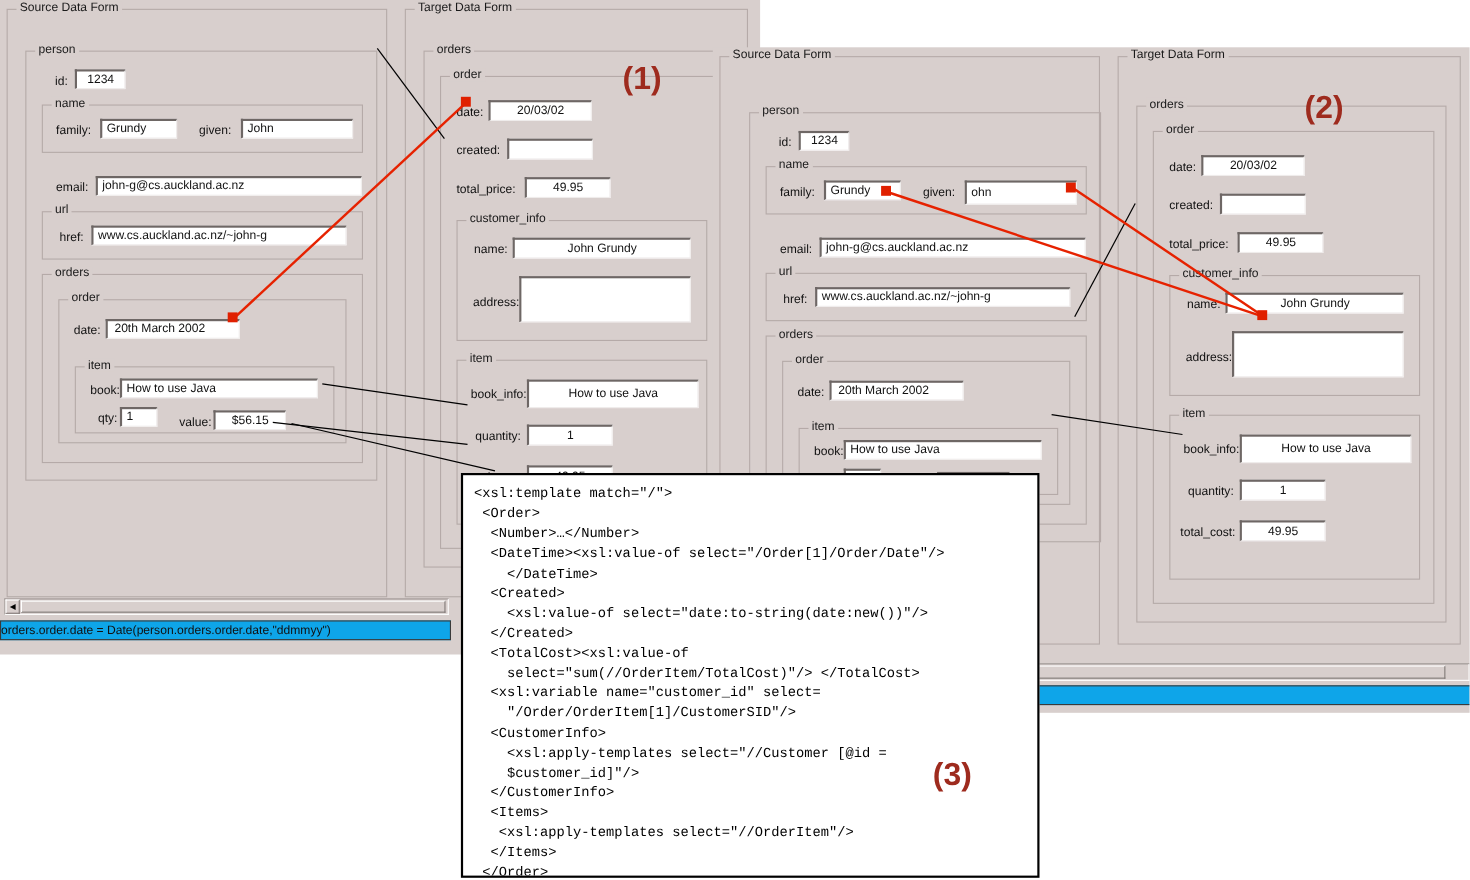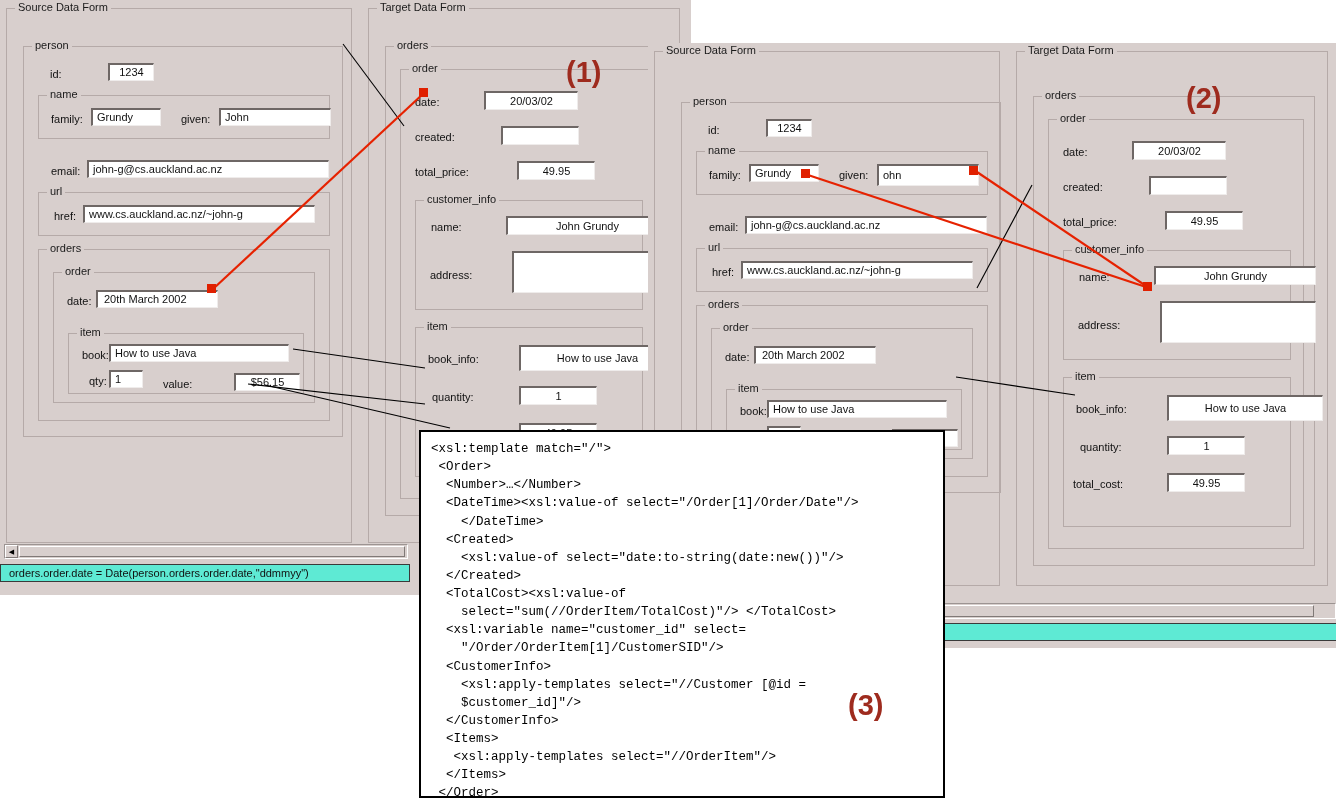--- a/index.html
+++ b/index.html
@@ -19,33 +19,33 @@
   }
   .lbl{position:absolute;font-size:11px;color:#111;line-height:12px;white-space:nowrap;}
   .fld{
      position:absolute;background:#ffffff;box-sizing:border-box;
      border-top:2px solid #6e6765;border-left:2px solid #6e6765;
      border-right:1px solid #efeceb;border-bottom:1px solid #efeceb;
      font-size:11px;color:#111;line-height:1;
      display:flex;align-items:center;overflow:hidden;
   }
   .fld.l{padding-left:4px;justify-content:flex-start;}
-  .fld.c{justify-content:center;margin-left:40px;}
+  .fld.c{justify-content:center;}
   .caret{position:absolute;width:9px;height:9px;background:#e02000;}
   
   .hsb{position:absolute;background:#d8cfcd;border-top:1px solid #9c9492;
        border-left:1px solid #9c9492;border-right:1px solid #fff;border-bottom:1px solid #fff;
        box-sizing:border-box;}
   .hsb .thumb{position:absolute;top:1px;bottom:1px;background:#d8cfcd;
        border:1px solid #fff;border-right-color:#807977;border-bottom-color:#807977;box-sizing:border-box;}
   .hsb .arrow{position:absolute;top:0;bottom:0;width:13px;background:#d8cfcd;
        border:1px solid #fff;border-right-color:#807977;border-bottom-color:#807977;box-sizing:border-box;
        display:flex;align-items:center;justify-content:center;font-size:7px;color:#000;}
-  .statusbar{position:absolute;background:#5eead4;border:1px solid #3a3a3a;box-sizing:border-box;
-       font-size:11px;color:#111;display:flex;align-items:center;padding-left:8px;overflow:hidden;white-space:nowrap;}
+  .statusbar{position:absolute;background:#0ea5e9;border:1px solid #3a3a3a;box-sizing:border-box;
+       font-size:11px;color:#111;display:flex;align-items:center;padding-left:0;overflow:hidden;white-space:nowrap;}
   
   .annot{position:absolute;font-size:29px;font-weight:bold;color:#9e2b1e;
          font-family:"Liberation Sans","DejaVu Sans",sans-serif;line-height:1;}
   
   .codebox{position:absolute;background:#fff;border:2px solid #000;box-sizing:border-box;
      font-family:"Liberation Mono","DejaVu Sans Mono",monospace;font-size:12.5px;
      color:#000;padding:8px 10px;white-space:pre;line-height:1.45;overflow:hidden;}
   svg.overlay{position:absolute;left:0;top:0;width:1336px;height:800px;pointer-events:none;}
 </style>
 </head>
@@ -61,21 +61,21 @@
         <span class="legend">person</span>
 
         <span class="lbl" style="left:26px;top:21px;">id:</span>
         <div class="fld c" style="left:44px;top:16px;width:46px;height:18px;">1234</div>
 
         <div class="panel" style="left:14px;top:48px;width:292px;height:44px;">
           <span class="legend">name</span>
           <span class="lbl" style="left:12px;top:17px;">family:</span>
           <div class="fld l" style="left:52px;top:12px;width:70px;height:18px;">Grundy</div>
           <span class="lbl" style="left:142px;top:17px;">given:</span>
-          <div class="fld l" style="left:180px;top:12px;width:112px;height:18px;">John</div>
+          <div class="fld l" style="left:180px;top:12px;width:102px;height:18px;">John</div>
         </div>
 
         <span class="lbl" style="left:27px;top:118px;">email:</span>
         <div class="fld l" style="left:63px;top:113px;width:242px;height:18px;">john-g@cs.auckland.ac.nz</div>
 
         <div class="panel" style="left:14px;top:145px;width:292px;height:44px;">
           <span class="legend">url</span>
           <span class="lbl" style="left:15px;top:17px;">href:</span>
           <div class="fld l" style="left:44px;top:12px;width:232px;height:18px;">www.cs.auckland.ac.nz/~john-g</div>
         </div>

